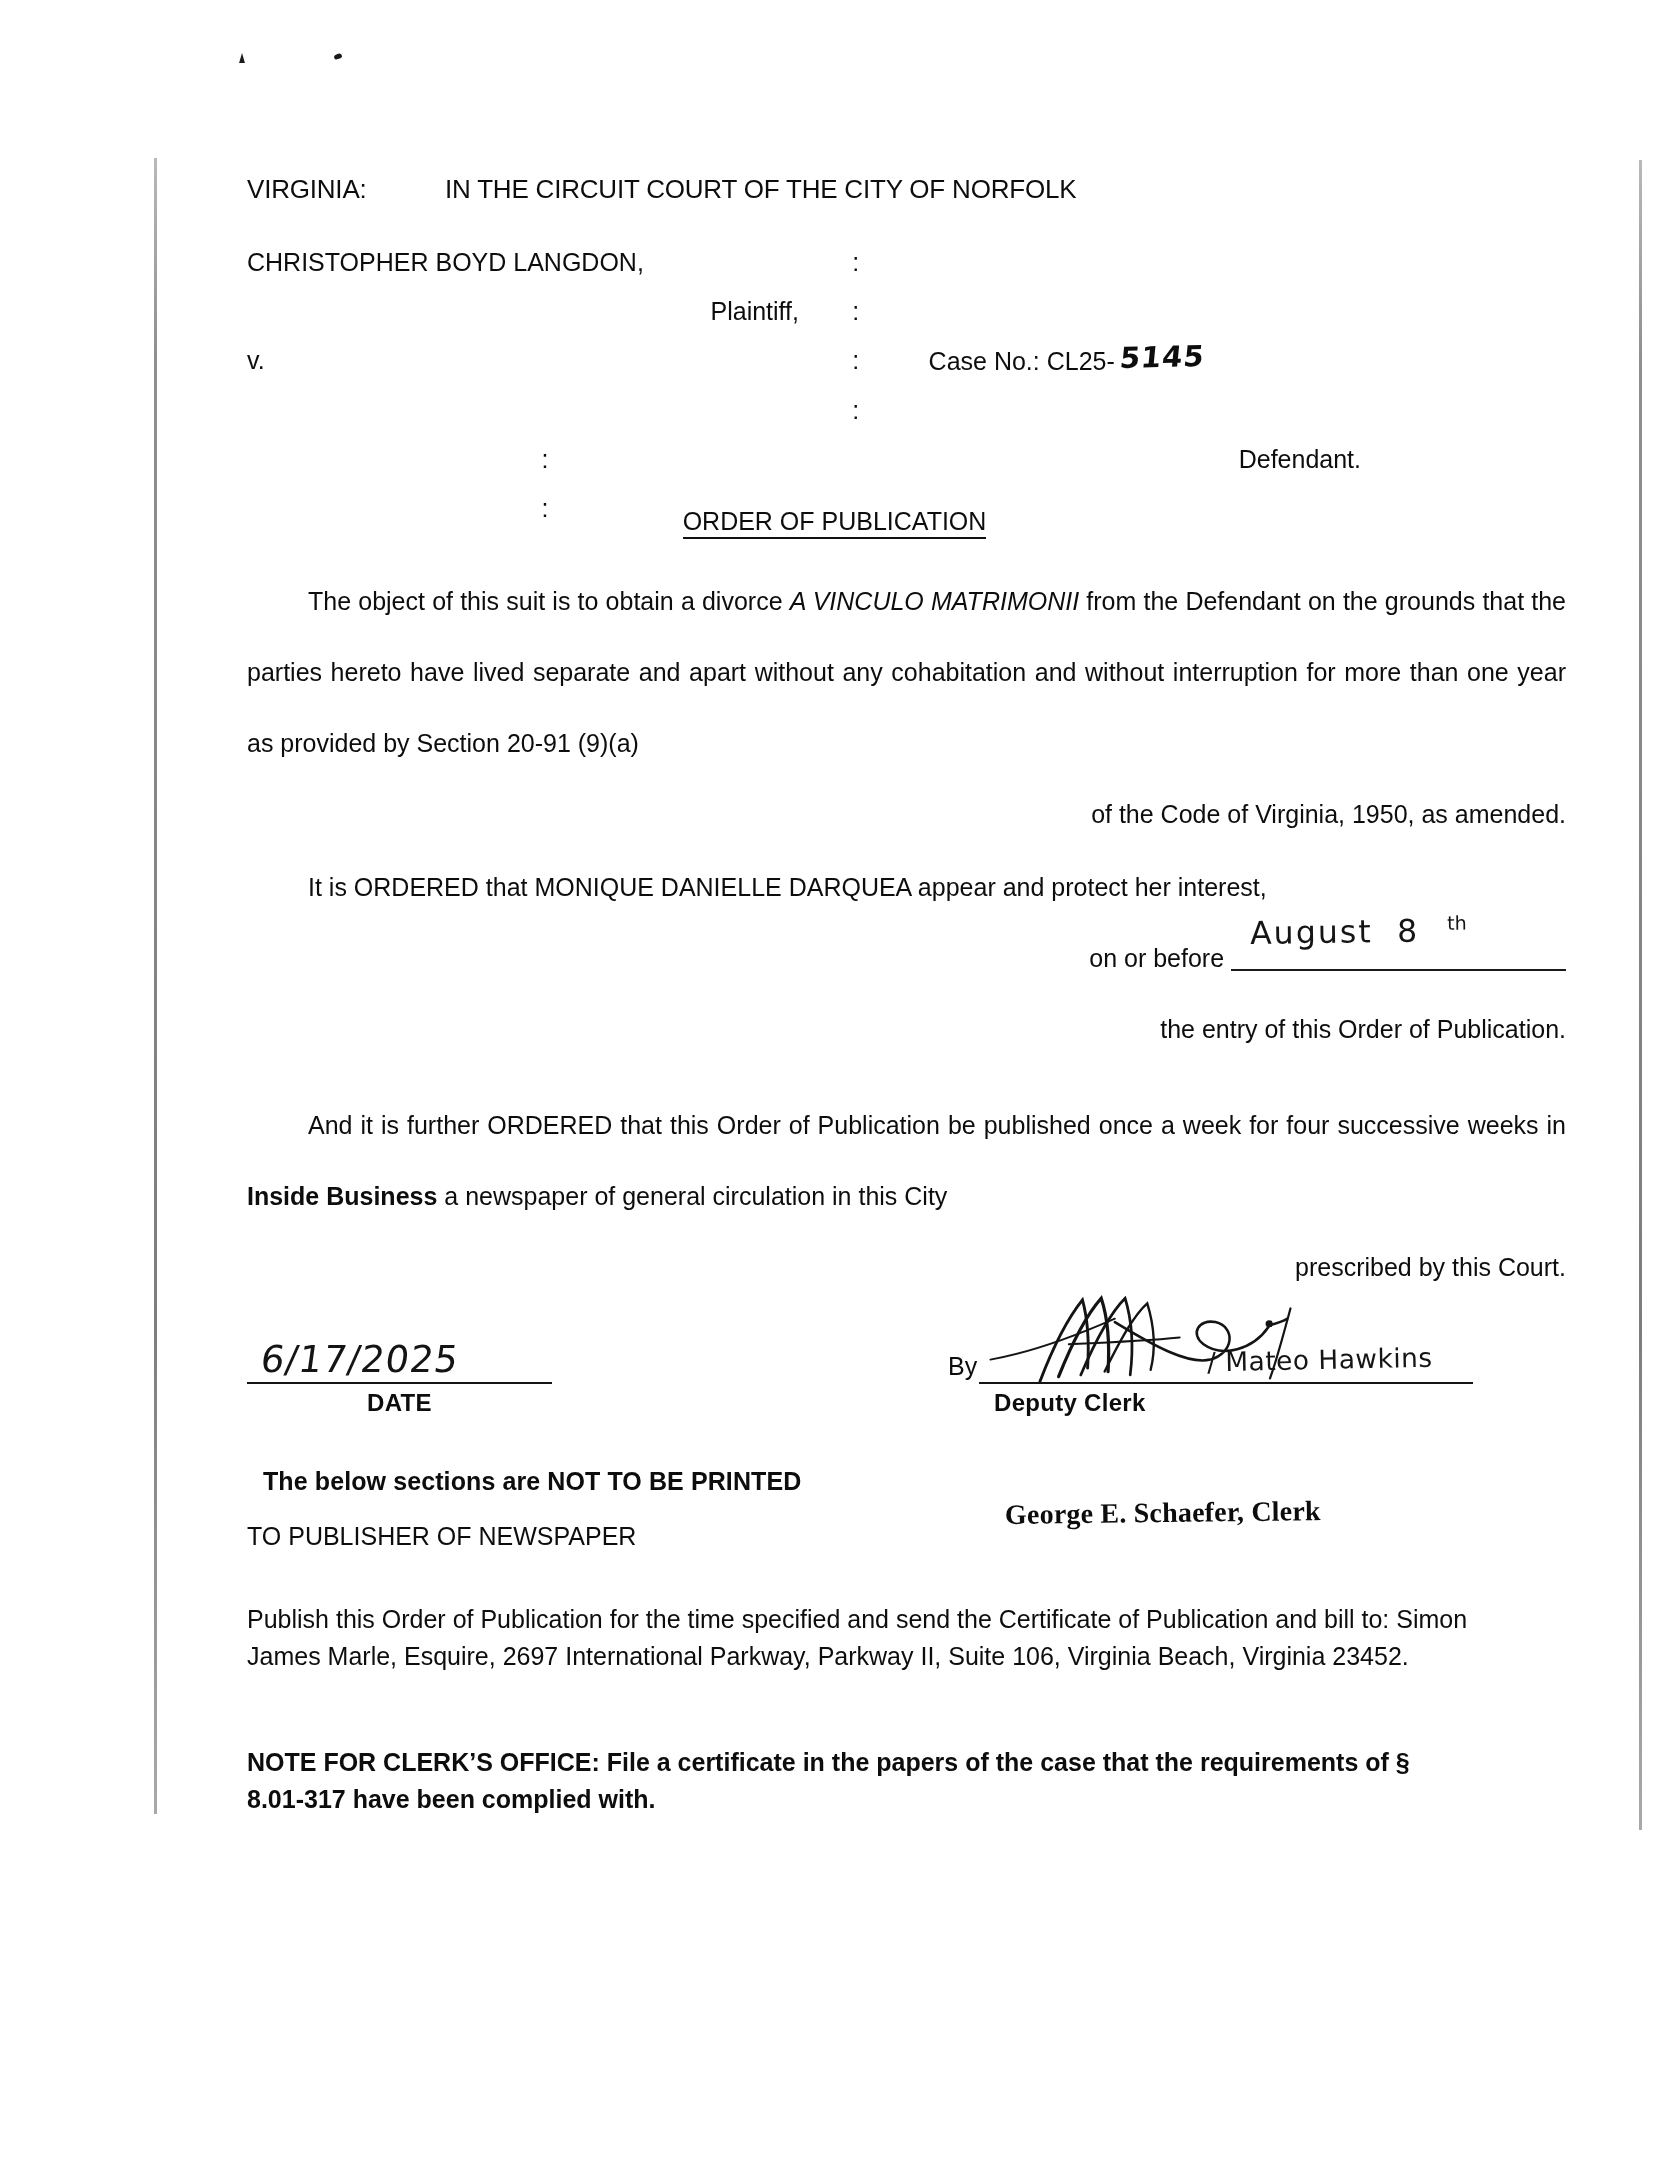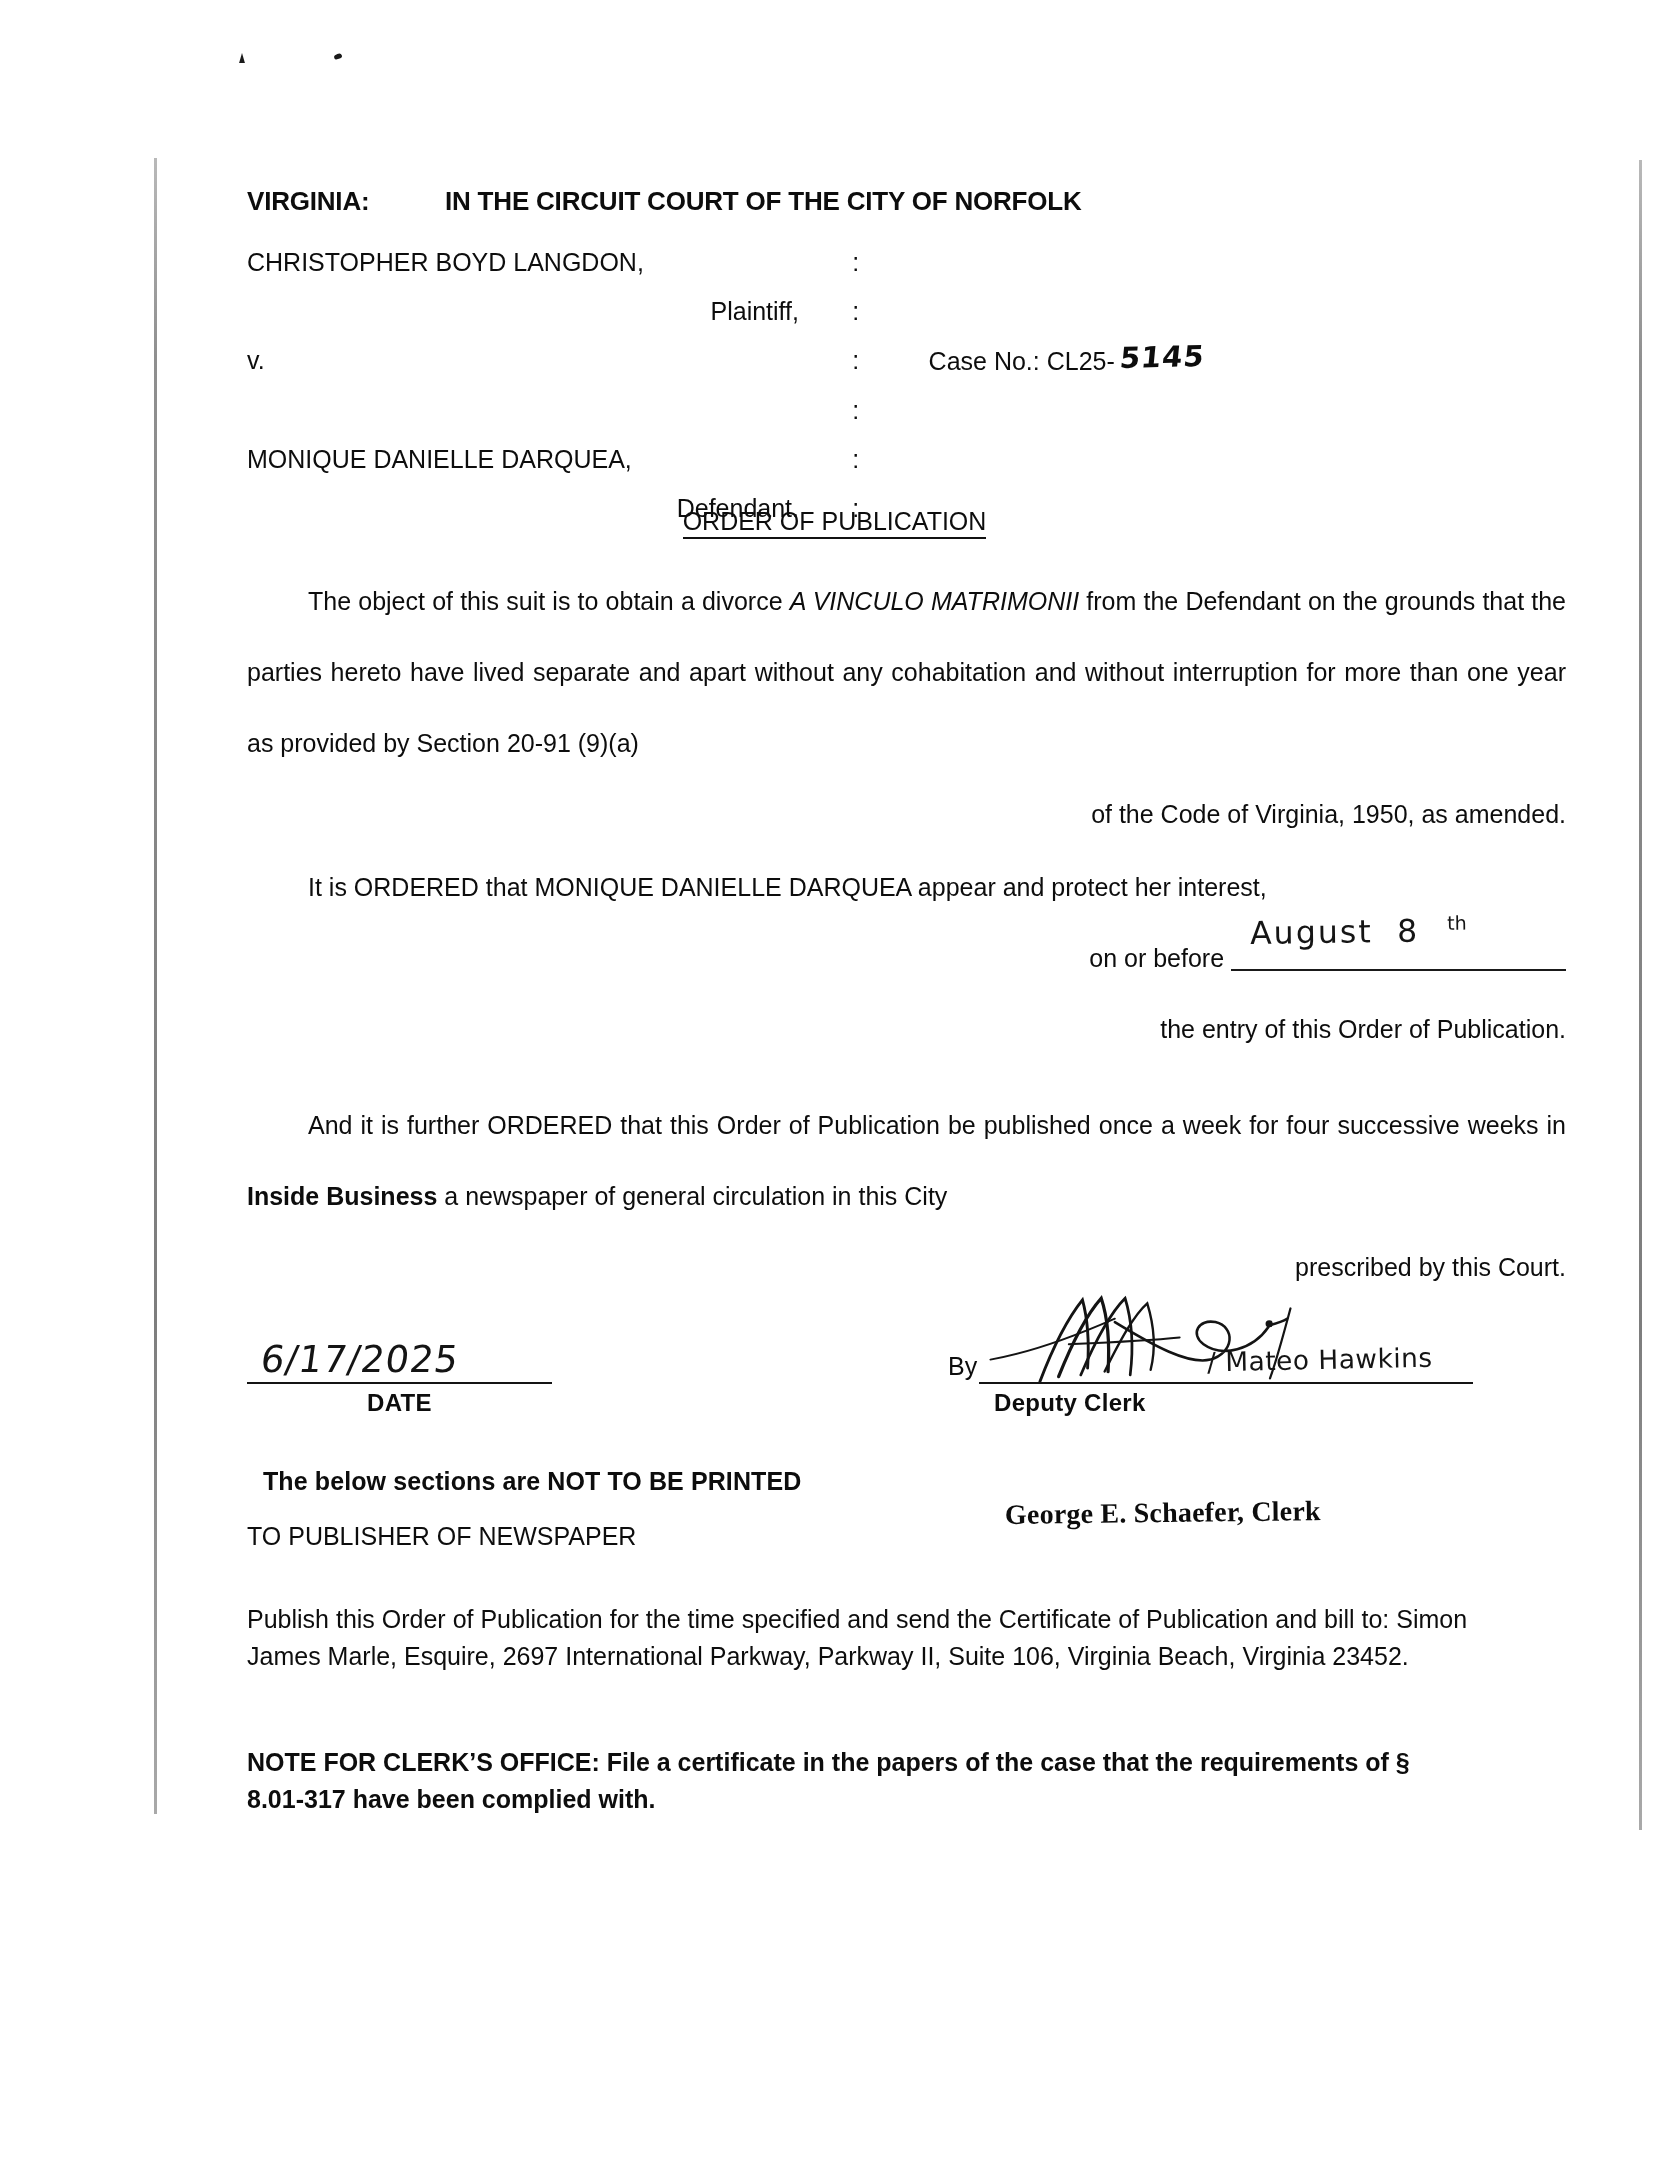--- a/index.html
+++ b/index.html
@@ -47,23 +47,23 @@
   .page {
     position: absolute;
     left: 247px;
     top: 0;
     width: 1320px;
   }
 
   .court-header {
     position: absolute;
     left: 0;
-    top: 186px;
+    top: 174px;
     font-size: 26px;
-    font-weight: bold;
+    font-weight: normal;
     letter-spacing: -0.2px;
     white-space: nowrap;
   }
   .court-header .state { display: inline-block; width: 198px; }
 
   
   .caption {
     position: absolute;
     left: 0;
     top: 244px;
@@ -295,21 +295,20 @@
       <div></div>
 
       <div class="cap-party">v.</div>
       <div class="cap-colon">:</div>
       <div class="cap-case"><span>Case No.:  CL25-</span><span class="hand-case">5145</span></div>
 
       <div class="cap-blank"></div>
       <div class="cap-colon">:</div>
       <div></div>
 
-      <div class="cap-party">MONIQUE DANIELLE DARQUEA,</div>
       <div class="cap-colon">:</div>
       <div></div>
 
       <div class="cap-role">Defendant.</div>
       <div class="cap-colon">:</div>
       <div></div>
     </div>
   </div>
 
   <div class="section-title">

